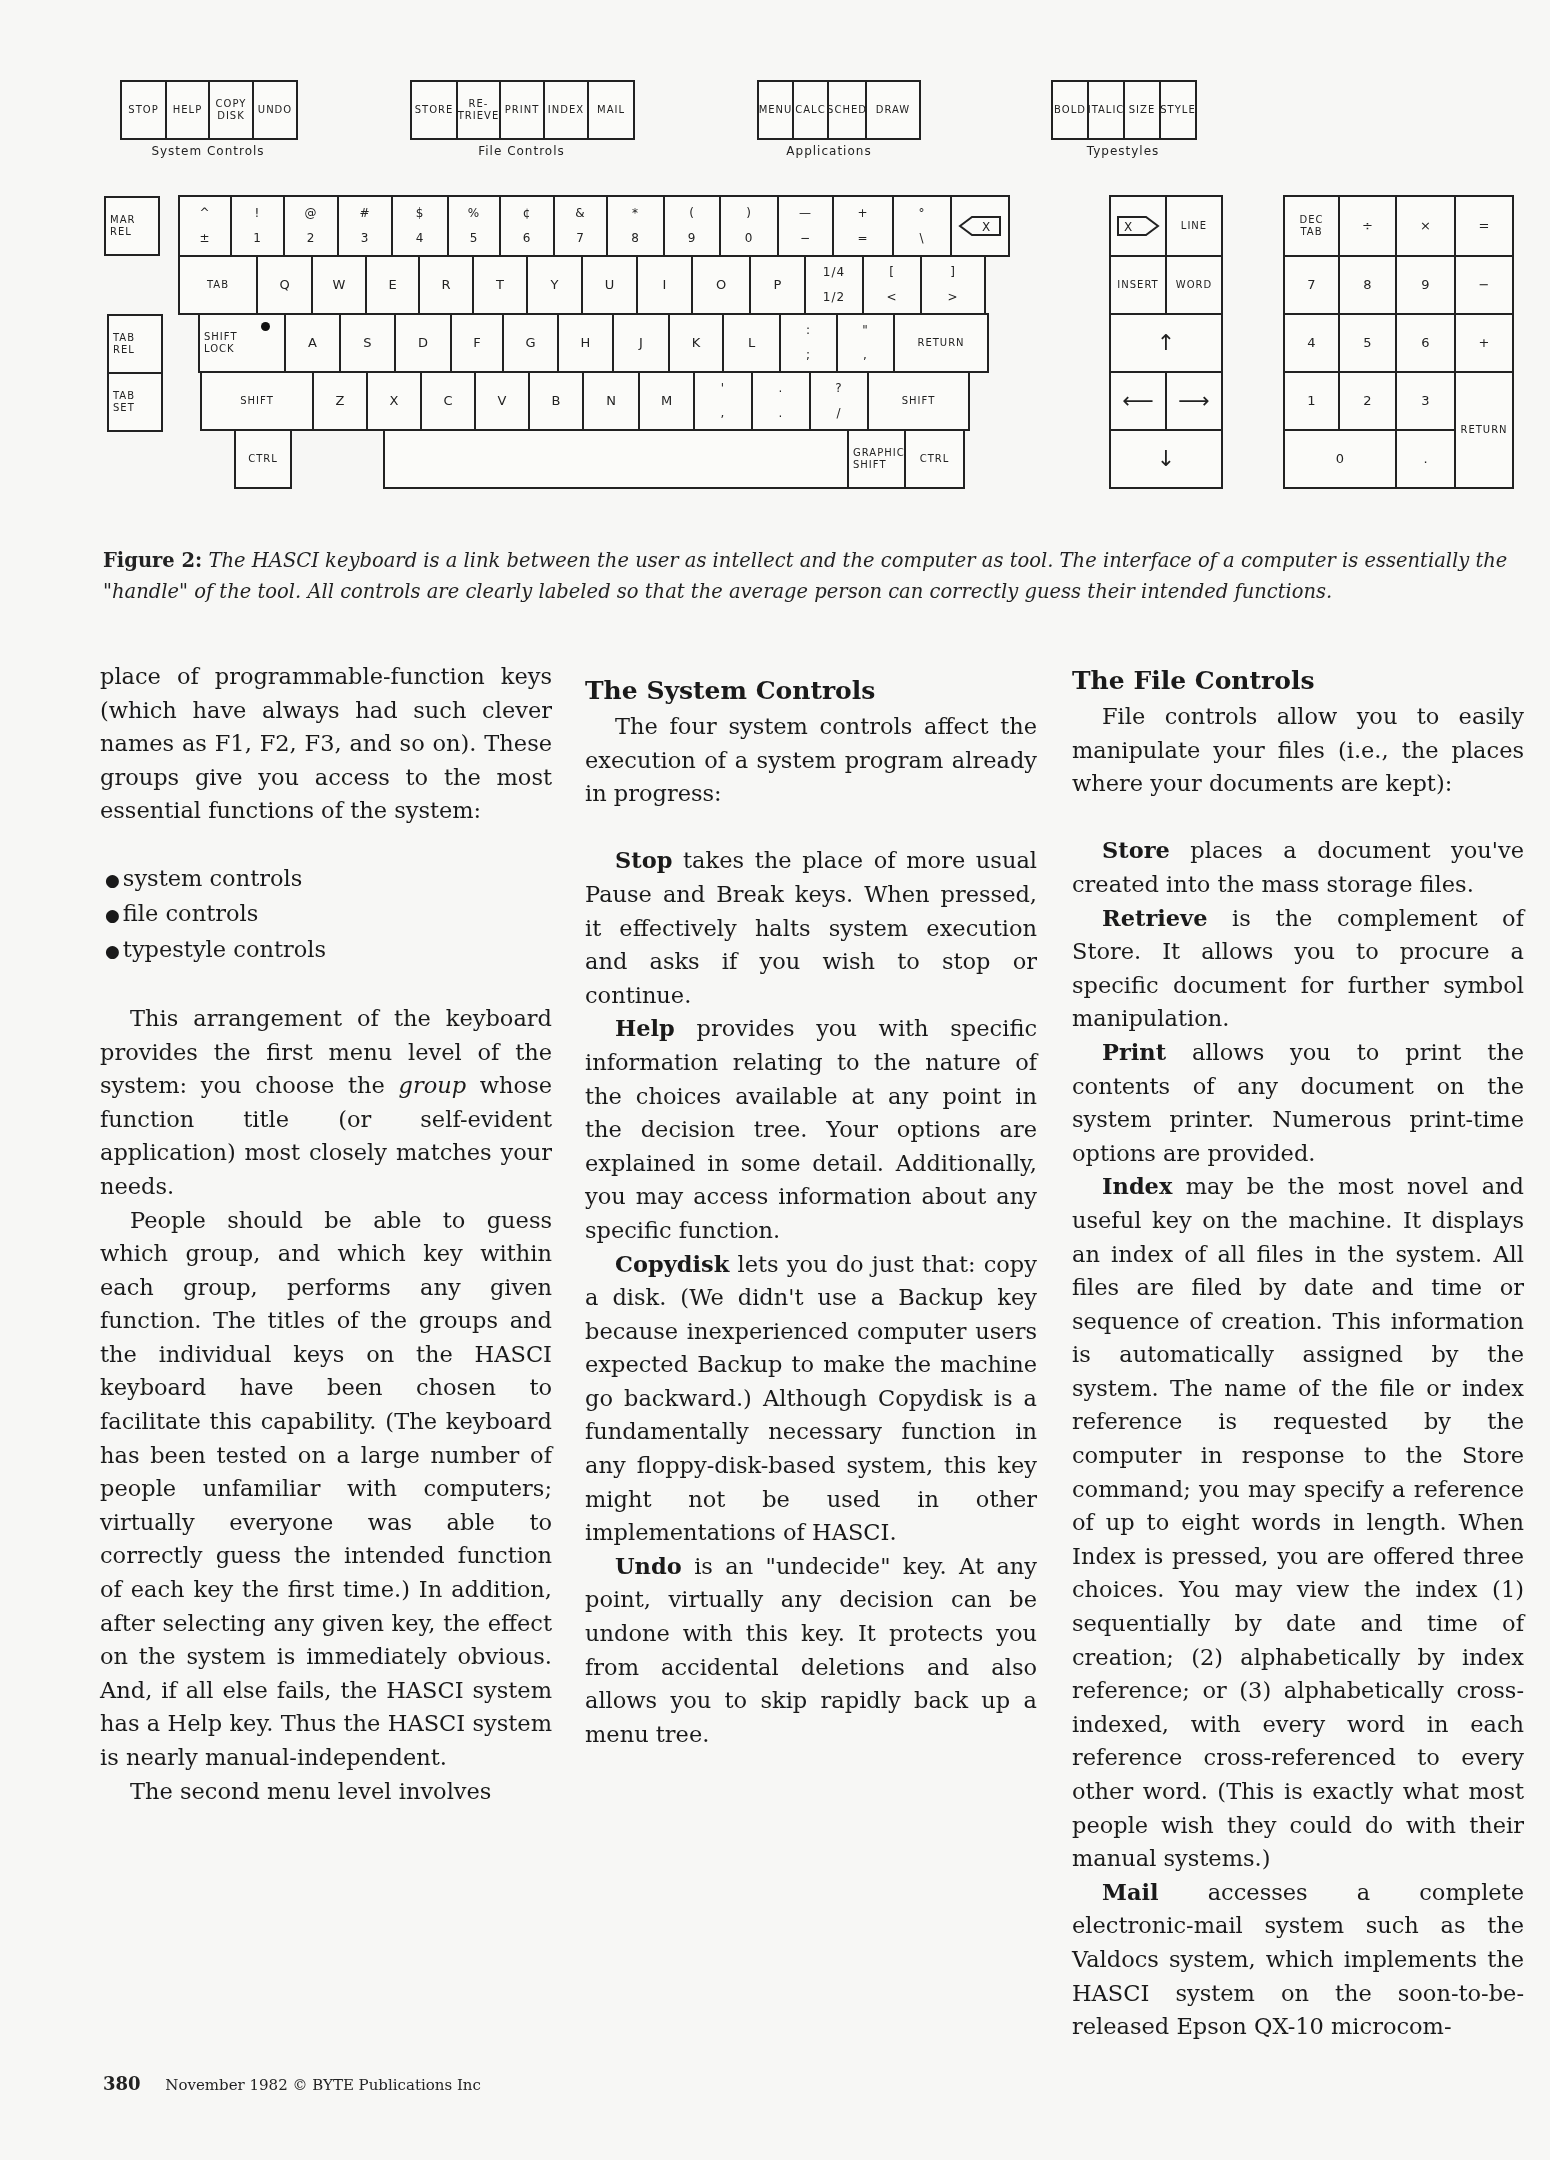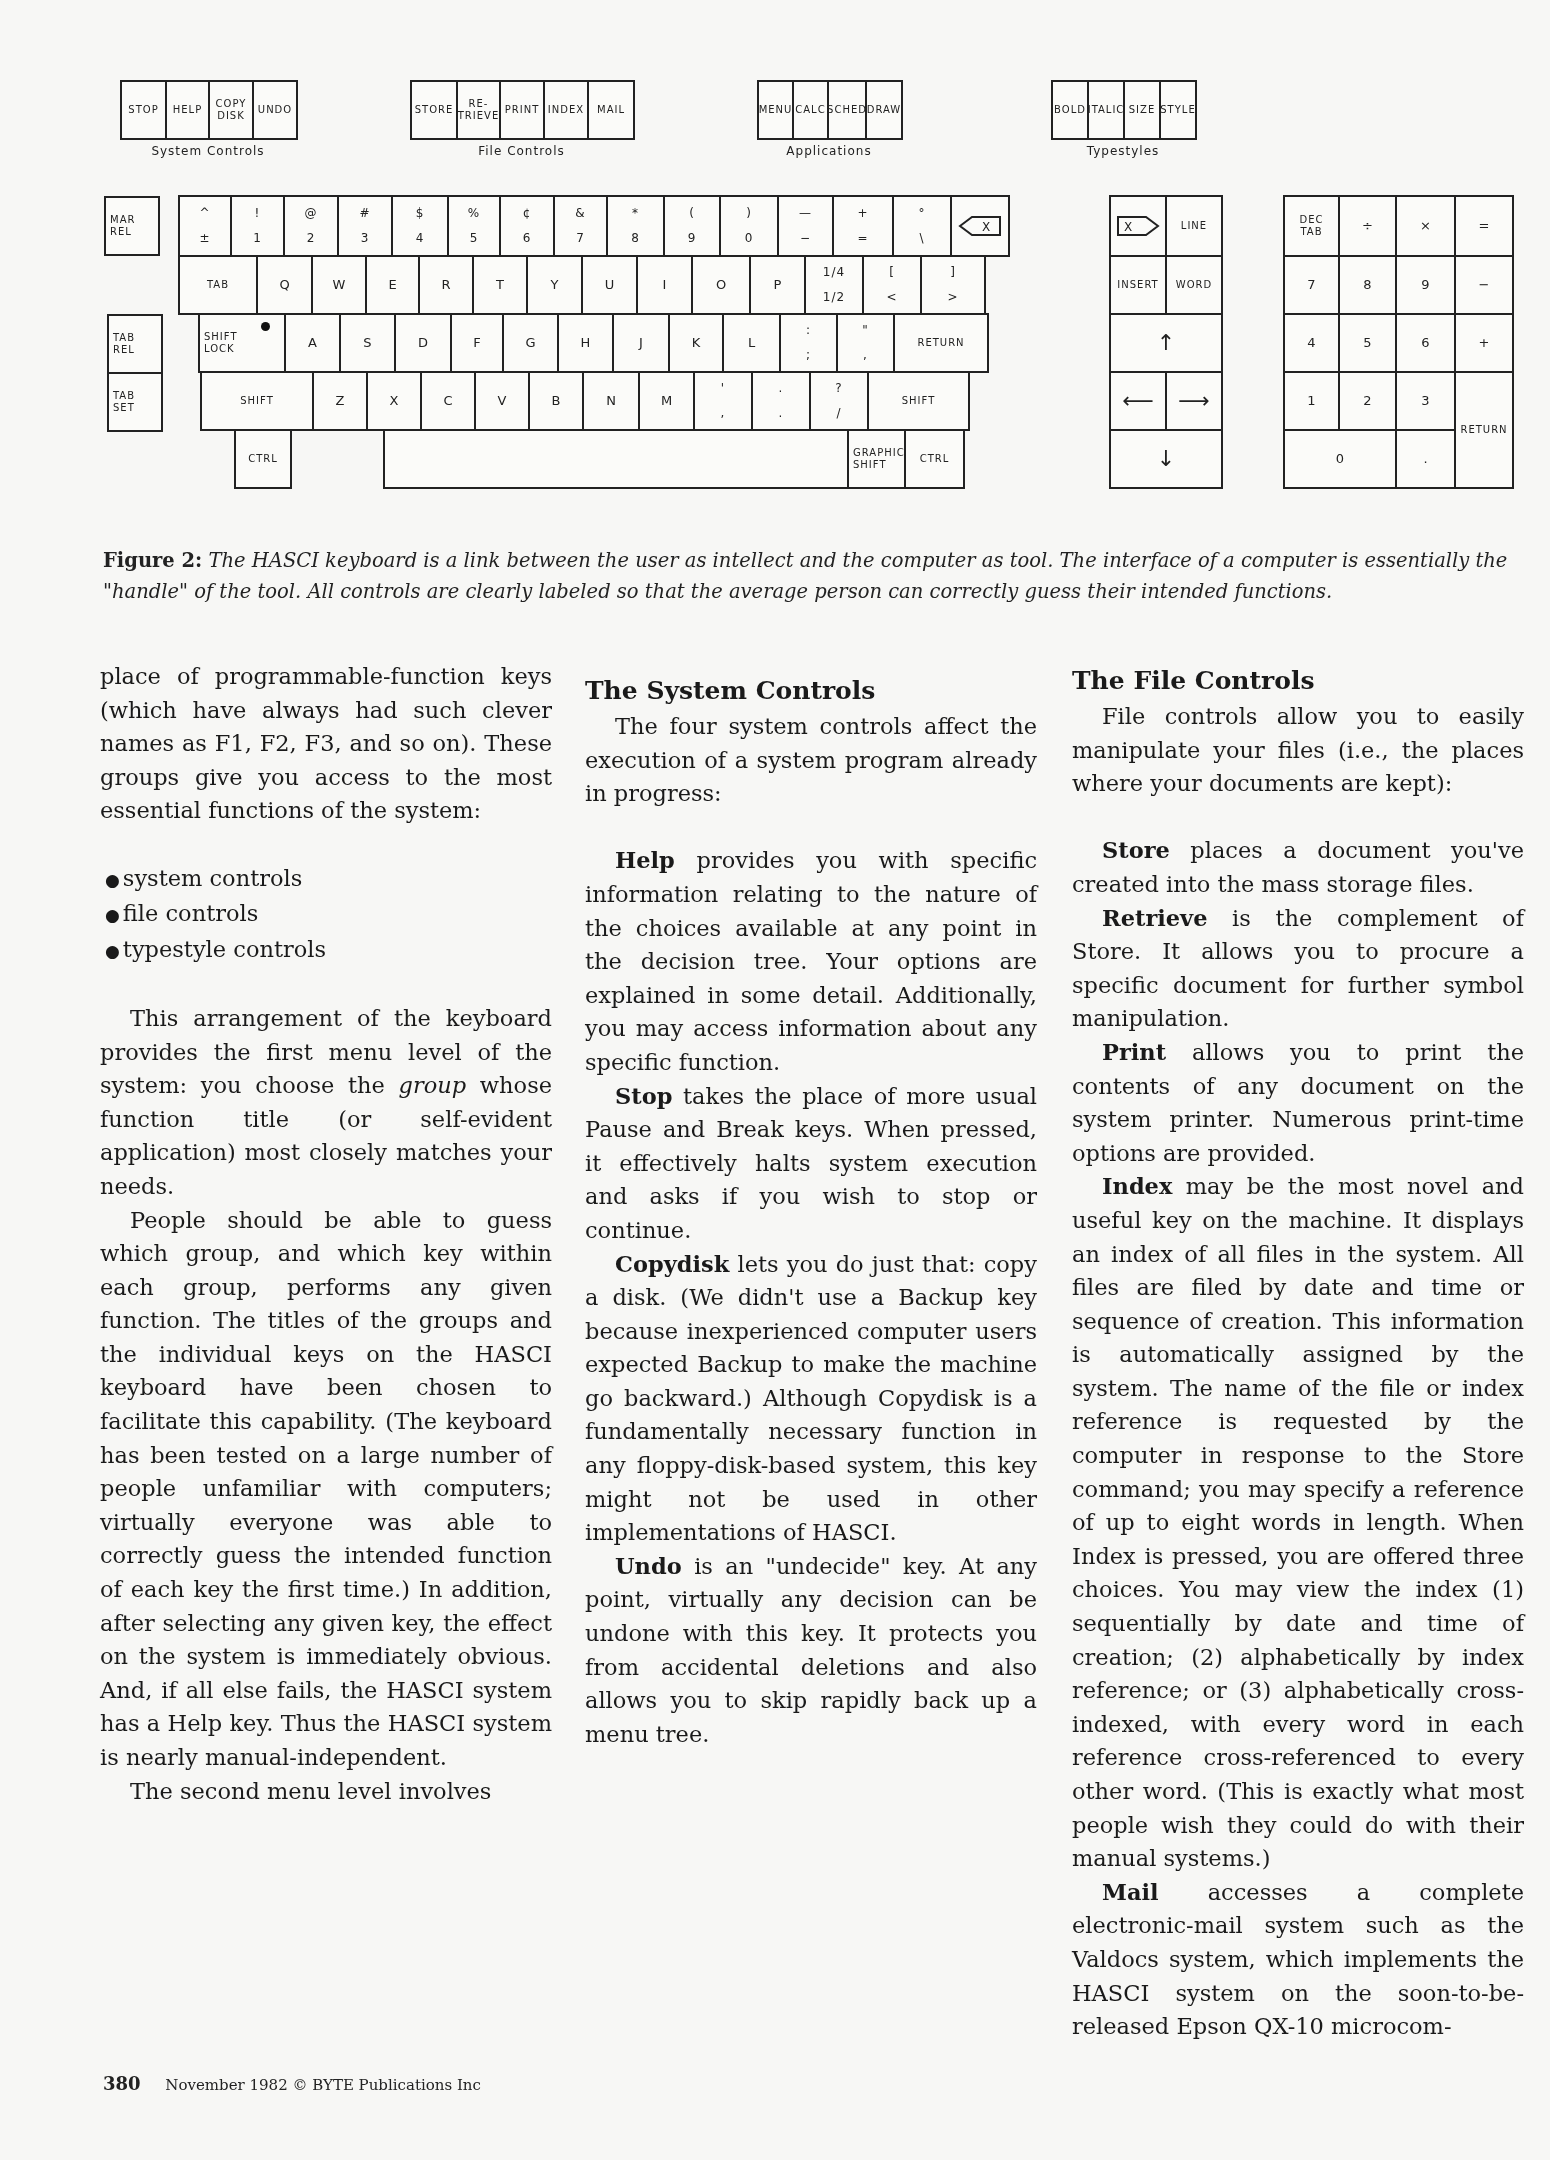--- a/index.html
+++ b/index.html
@@ -37,21 +37,21 @@
     <div class="key" style="left: 410px; top: 80px; width: 48px; height: 60px;"><span>STORE</span></div>
     <div class="key" style="left: 456px; top: 80px; width: 45px; height: 60px;"><span>RE-
 TRIEVE</span></div>
     <div class="key" style="left: 499px; top: 80px; width: 46px; height: 60px;"><span>PRINT</span></div>
     <div class="key" style="left: 543px; top: 80px; width: 46px; height: 60px;"><span>INDEX</span></div>
     <div class="key" style="left: 587px; top: 80px; width: 48px; height: 60px;"><span>MAIL</span></div>
     <div class="grp-label" style="left: 410px; top: 144px; width: 223px;">File Controls</div>
     <div class="key" style="left: 757px; top: 80px; width: 37px; height: 60px;"><span>MENU</span></div>
     <div class="key" style="left: 792px; top: 80px; width: 37px; height: 60px;"><span>CALC</span></div>
     <div class="key" style="left: 827px; top: 80px; width: 40px; height: 60px;"><span>SCHED</span></div>
-    <div class="key" style="left: 865px; top: 80px; width: 38px; height: 60px; justify-content: center;"><span>DRAW</span></div>
+    <div class="key" style="left: 865px; top: 80px; width: 56px; height: 60px; justify-content: center;"><span>DRAW</span></div>
     <div class="grp-label" style="left: 757px; top: 144px; width: 144px;">Applications</div>
     <div class="key" style="left: 1051px; top: 80px; width: 38px; height: 60px;"><span>BOLD</span></div>
     <div class="key" style="left: 1087px; top: 80px; width: 38px; height: 60px;"><span>ITALIC</span></div>
     <div class="key" style="left: 1123px; top: 80px; width: 38px; height: 60px;"><span>SIZE</span></div>
     <div class="key" style="left: 1159px; top: 80px; width: 38px; height: 60px;"><span>STYLE</span></div>
     <div class="grp-label" style="left: 1051px; top: 144px; width: 144px;">Typestyles</div>
     <div class="key left" style="left: 104px; top: 196px; width: 56px; height: 60px;"><span>MAR
 REL</span></div>
     <div class="key left" style="left: 107px; top: 314px; width: 56px; height: 60px;"><span>TAB
 REL</span></div>
@@ -170,22 +170,22 @@
   <p class="ind"><span>This arrangement of the keyboard provides the first menu level of the system: you choose the </span><i>group</i><span> whose function title (or self-evident application) most closely matches your needs.</span></p>
   <p class="ind">People should be able to guess which group, and which key within each group, performs any given function. The titles of the groups and the individual keys on the HASCI keyboard have been chosen to facilitate this capability. (The keyboard has been tested on a large number of people unfamiliar with computers; virtually everyone was able to correctly guess the intended function of each key the first time.) In addition, after selecting any given key, the effect on the system is immediately obvious. And, if all else fails, the HASCI system has a Help key. Thus the HASCI system is nearly manual-independent.</p>
   <p class="ind">The second menu level involves</p>
 </div>
 
 <div class="col" style="left:585px">
   <div class="gap" style="height:12px"></div>
   <h3>The System Controls</h3>
   <p class="ind">The four system controls affect the execution of a system program already in progress:</p>
   <div class="gap"></div>
+  <p class="ind"><b>Stop</b><span> takes the place of more usual Pause and Break keys. When pressed, it effectively halts system execution and asks if you wish to stop or continue.</span></p>
   <p class="ind"><b>Help</b><span> provides you with specific information relating to the nature of the choices available at any point in the decision tree. Your options are explained in some detail. Additionally, you may access information about any specific function.</span></p>
-  <p class="ind"><b>Stop</b><span> takes the place of more usual Pause and Break keys. When pressed, it effectively halts system execution and asks if you wish to stop or continue.</span></p>
   <p class="ind"><b>Copydisk</b><span> lets you do just that: copy a disk. (We didn't use a Backup key because inexperienced computer users expected Backup to make the machine go backward.) Although Copydisk is a fundamentally necessary function in any floppy-disk-based system, this key might not be used in other implementations of HASCI.</span></p>
   <p class="ind"><b>Undo</b><span> is an "undecide" key. At any point, virtually any decision can be undone with this key. It protects you from accidental deletions and also allows you to skip rapidly back up a menu tree.</span></p>
 </div>
 
 <div class="col" style="left:1072px; top:662px">
   <h3>The File Controls</h3>
   <p class="ind">File controls allow you to easily manipulate your files (i.e., the places where your documents are kept):</p>
   <div class="gap"></div>
   <p class="ind"><b>Store</b><span> places a document you've created into the mass storage files.</span></p>
   <p class="ind"><b>Retrieve</b><span> is the complement of Store. It allows you to procure a specific document for further symbol manipulation.</span></p>

